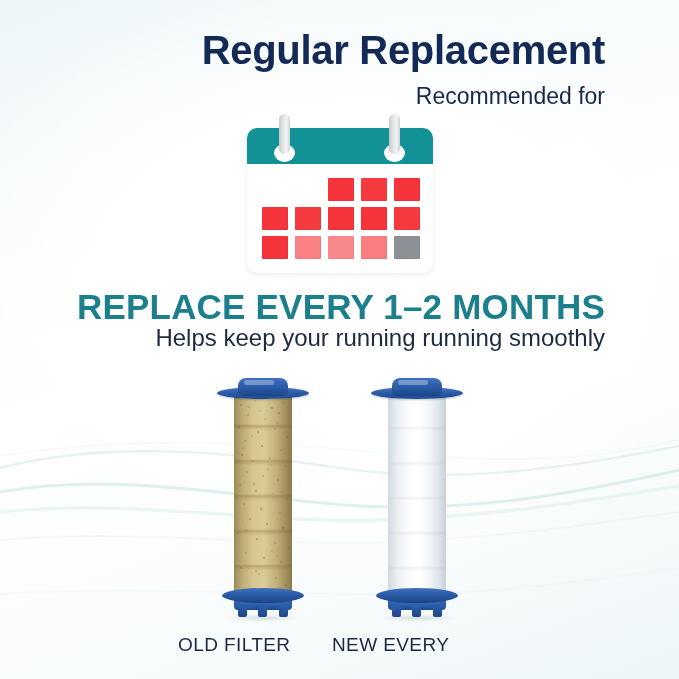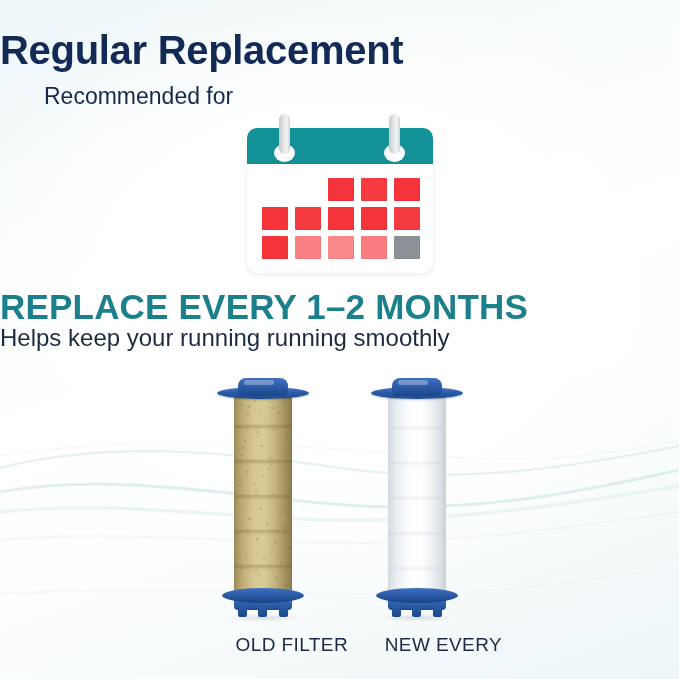--- a/index.html
+++ b/index.html
@@ -32,37 +32,36 @@
     width: 679px;
     height: 679px;
     pointer-events: none;
   }
 
   
   .head-block {
     position: absolute;
     left: 0;
     width: 605px;
-    text-align: left;
+    text-align: right;
   }
   #title {
     top: 27px;
     font-size: 40px;
     font-weight: bold;
     letter-spacing: -0.3px;
     color: #132a56;
     line-height: 1.18;
   }
   #subtitle {
     top: 83px;
     font-size: 23px;
     font-weight: normal;
     color: #15294d;
     line-height: 1.2;
-    padding-left: 44px;
   }
   #headline {
     top: 286px;
     font-size: 35px;
     font-weight: bold;
     letter-spacing: 0.2px;
     color: #1b7f8c;
     line-height: 1.2;
   }
   #tagline {
@@ -260,21 +259,21 @@
     border-radius: 50%;
     background: radial-gradient(ellipse at center, rgba(90,110,130,0.20) 0%, rgba(90,110,130,0) 72%);
     z-index: 1;
   }
 
   
   .filter-caption {
     position: absolute;
     top: 634px;
     width: 170px;
-    text-align: right;
+    text-align: left;
     font-size: 19px;
     letter-spacing: 0.4px;
     color: #1b2a42;
   }
   #caption-old { left: 178px; }
   #caption-new { left: 332px; }
 </style>
 </head>
 <body>
 

